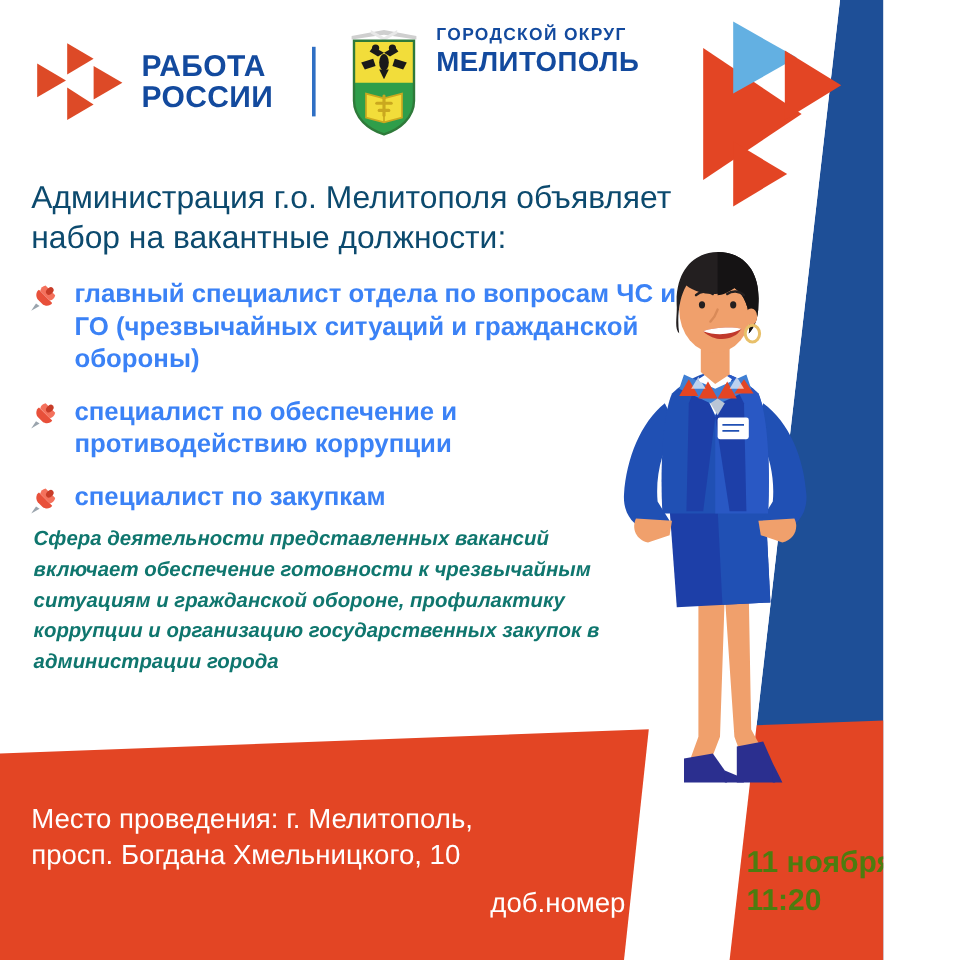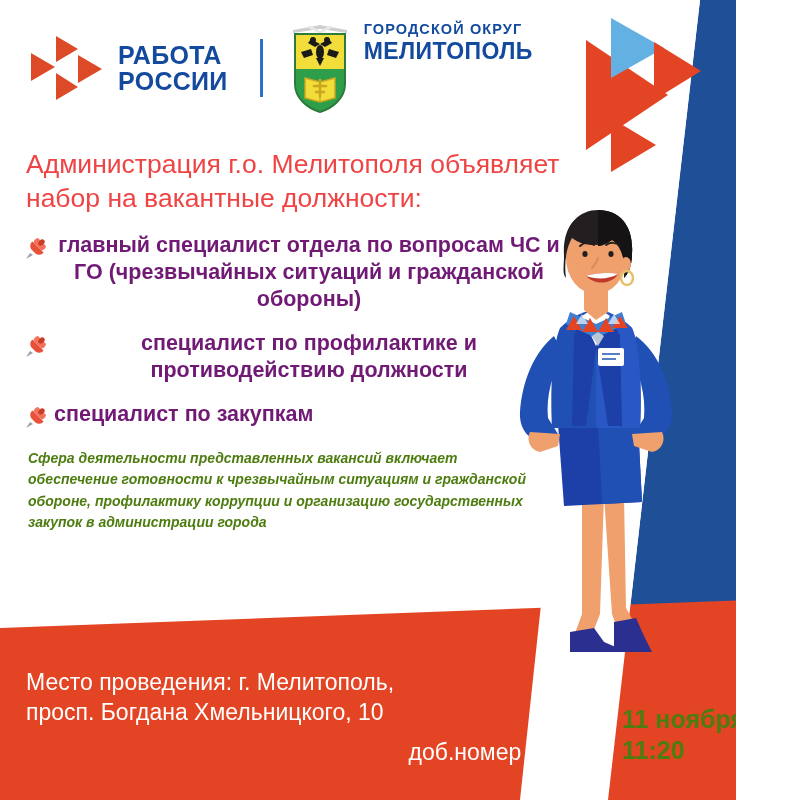--- a/index.html
+++ b/index.html
@@ -71,48 +71,47 @@
     line-height:1.1;
   }
   .logo-mel-bottom{
     font-size:23px;font-weight:bold;letter-spacing:.4px;
     line-height:1.12;margin-top:1px;
   }
 
   
   .headline{
     position:absolute;top:148px;left:26px;width:612px;
-    color:#ef4444;
+    color:#0c4a6e;
     font-size:26.5px;line-height:1.28;
     z-index:10;
   }
 
   
   .vacancy-list{
     position:absolute;top:232px;left:24px;width:540px;
     z-index:10;
   }
   .vacancy-item{
     display:flex;align-items:flex-start;
     margin-bottom:17px;
   }
   .pin-icon{width:26px;height:26px;flex:none;margin-top:2px;}
   .vacancy-text{
-    margin-left:4px;
-    color:#701a75;
+    margin-left:12px;
+    color:#3b82f6;
     font-size:21.5px;line-height:1.26;
     font-weight:600;
-    text-align:center;
   }
 
   
   .description{
-    position:absolute;top:448px;left:28px;width:500px;
-    color:#4d7c0f;
-    font-size:14px;line-height:1.52;
+    position:absolute;top:436px;left:28px;width:500px;
+    color:#0f766e;
+    font-size:17px;line-height:1.52;
     font-style:italic;font-weight:600;
     z-index:10;
   }
 
   
   .woman{
     position:absolute;
     left:486px;top:196px;
     width:220px;height:480px;
     z-index:5;
@@ -234,21 +233,21 @@
       <div class="vacancy-text">главный специалист отдела по вопросам ЧС и ГО (чрезвычайных ситуаций и гражданской обороны)</div>
     </div>
 
     <div class="vacancy-item">
       <svg class="pin-icon" viewBox="0 0 26 26">
         <path d="M6 19 L2 25 L9 21 Z" fill="#9aa4ad"></path>
         <path d="M8.5 7.5 C6 9 5.5 13 7.5 15.5 L11.5 19.5 C14 21.5 18 21 19.5 18.5 L15.5 14.5 Z" fill="#e8503a"></path>
         <path d="M14 4 C11.5 4.5 10 6 9.5 8.5 L17.5 16.5 C20 16 21.5 14.5 22 12 Z" fill="#f4715c"></path>
         <ellipse cx="17.5" cy="8.5" rx="3.6" ry="2.6" transform="rotate(-45 17.5 8.5)" fill="#c83c28"></ellipse>
       </svg>
-      <div class="vacancy-text">специалист по профилактике и противодействию должности</div>
+      <div class="vacancy-text">специалист по обеспечение и противодействию коррупции</div>
     </div>
 
     <div class="vacancy-item">
       <svg class="pin-icon" viewBox="0 0 26 26">
         <path d="M6 19 L2 25 L9 21 Z" fill="#9aa4ad"></path>
         <path d="M8.5 7.5 C6 9 5.5 13 7.5 15.5 L11.5 19.5 C14 21.5 18 21 19.5 18.5 L15.5 14.5 Z" fill="#e8503a"></path>
         <path d="M14 4 C11.5 4.5 10 6 9.5 8.5 L17.5 16.5 C20 16 21.5 14.5 22 12 Z" fill="#f4715c"></path>
         <ellipse cx="17.5" cy="8.5" rx="3.6" ry="2.6" transform="rotate(-45 17.5 8.5)" fill="#c83c28"></ellipse>
       </svg>
       <div class="vacancy-text">специалист по закупкам</div>

